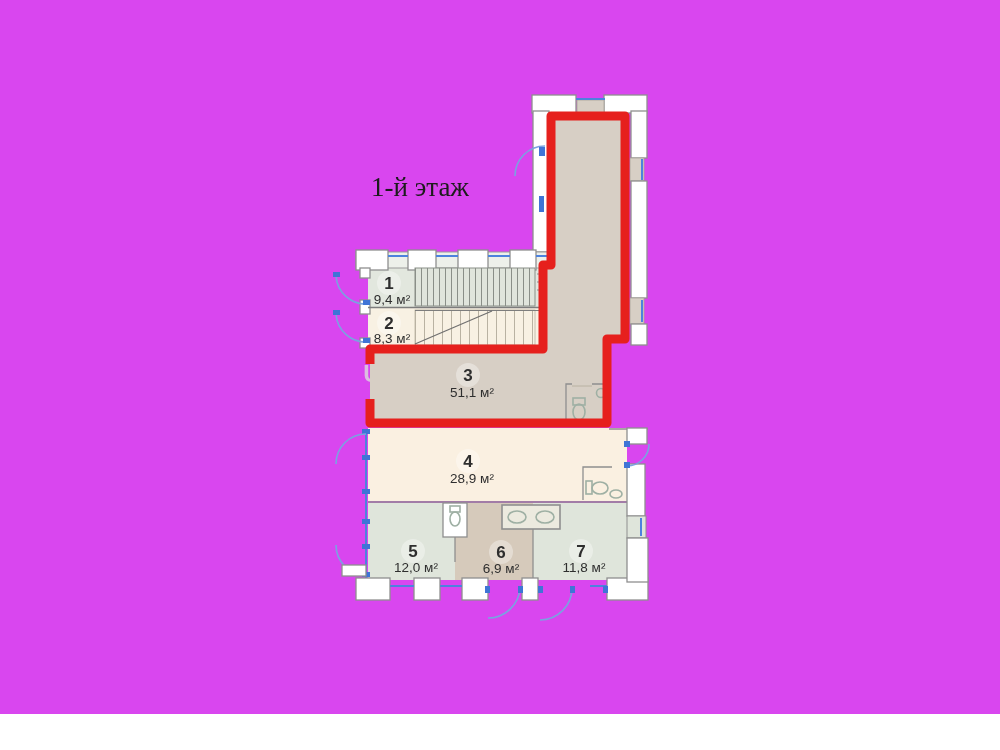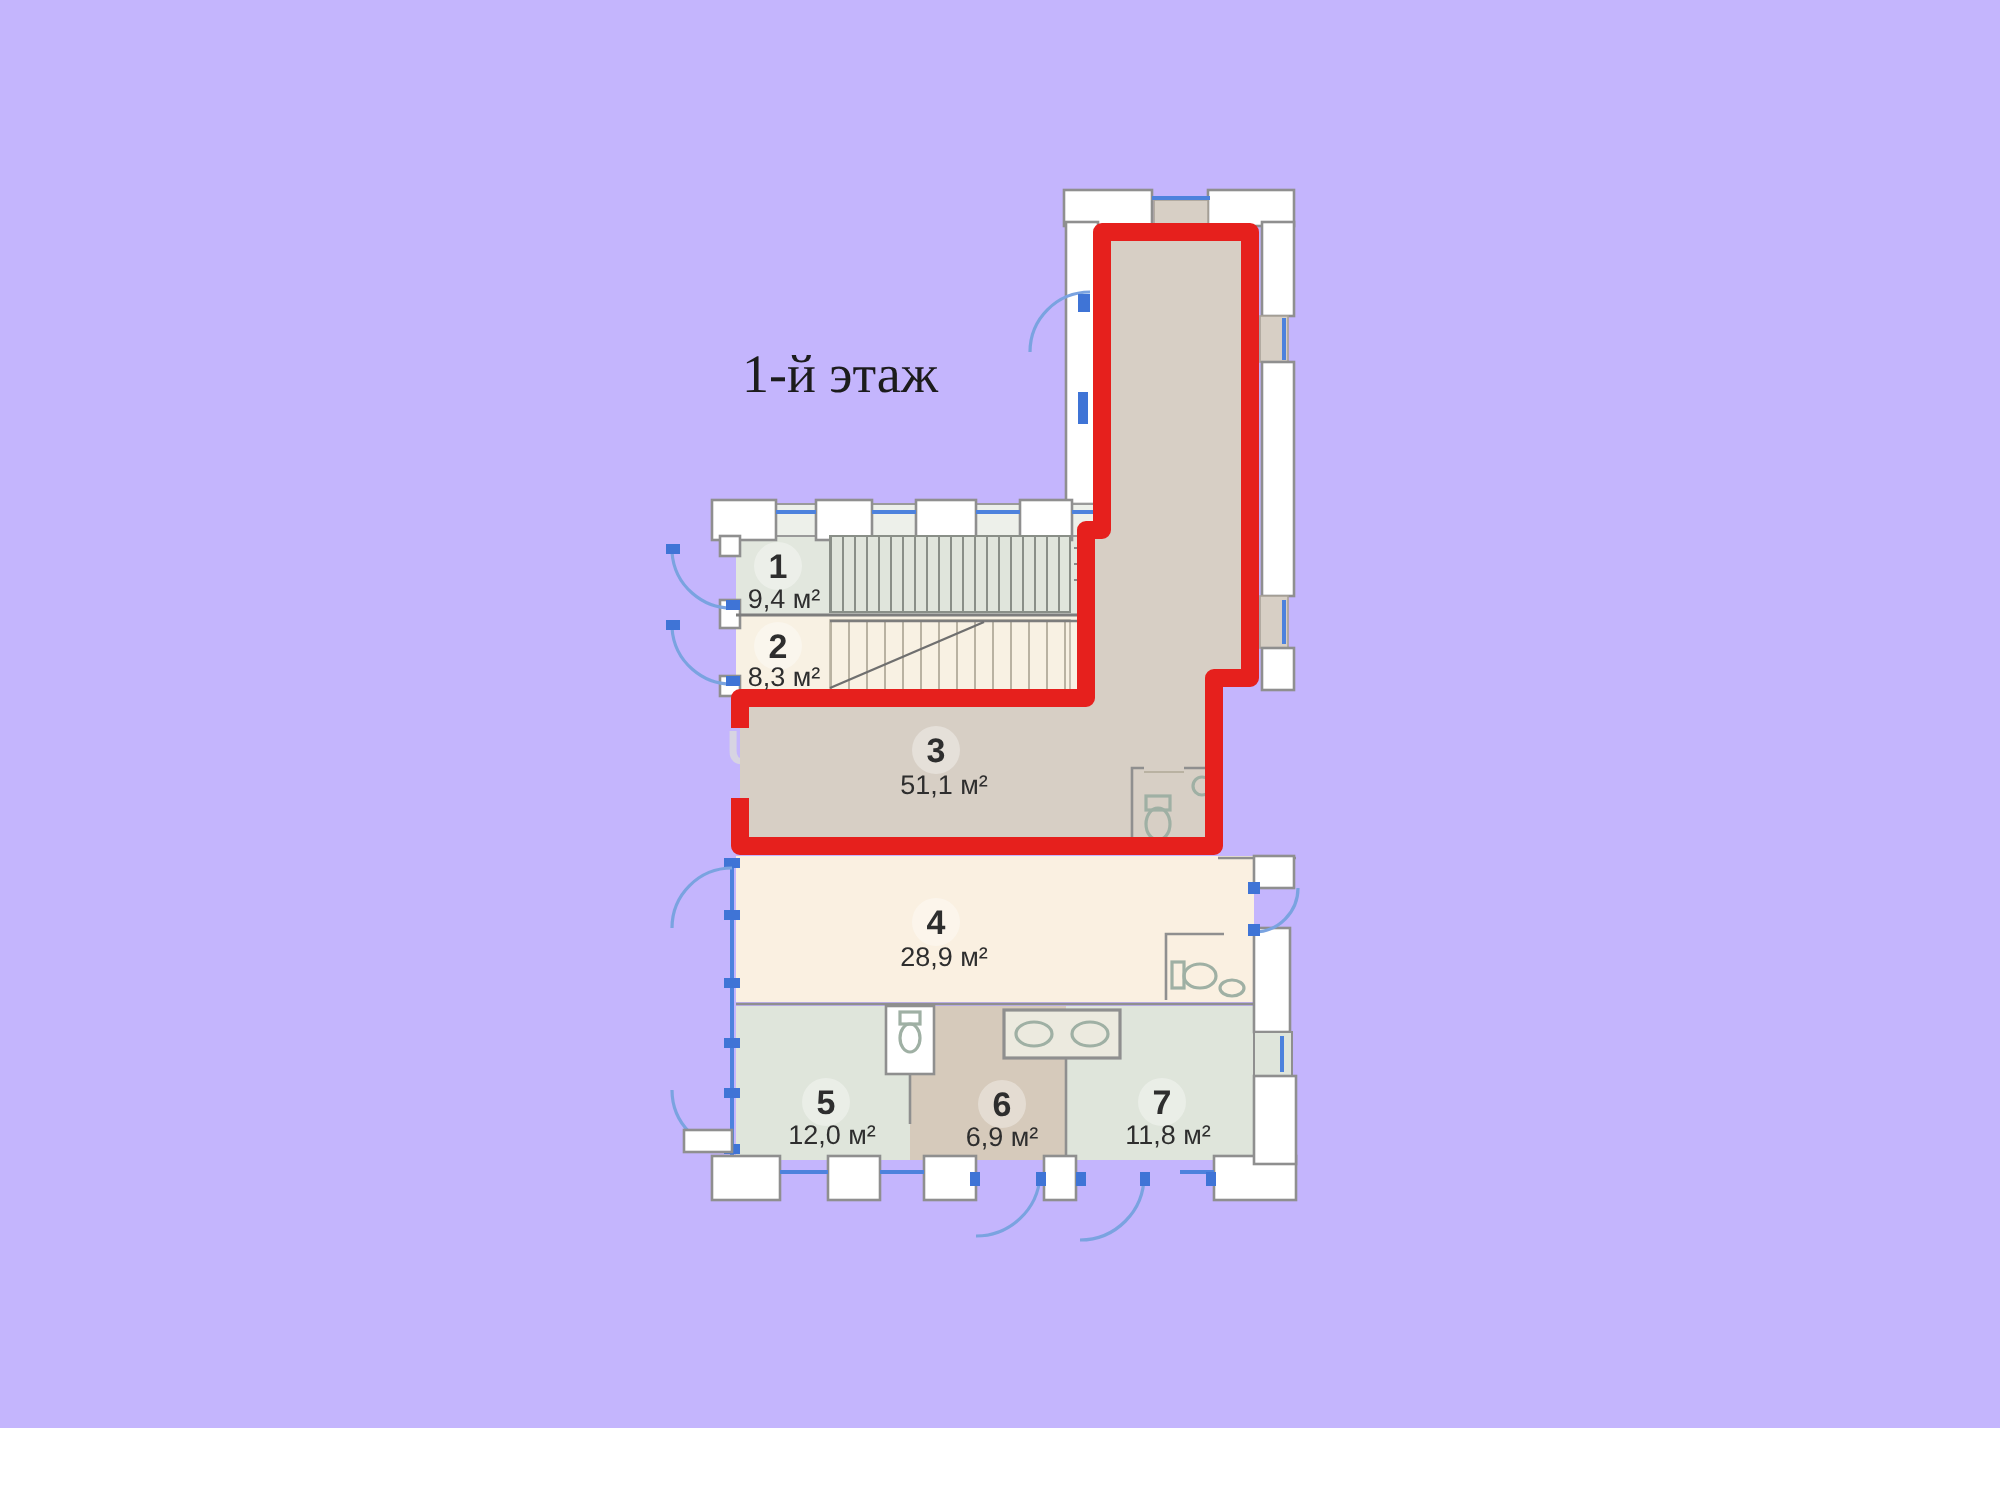--- a/index.html
+++ b/index.html
@@ -1,16 +1,16 @@
 <!DOCTYPE html>
 <html><head>
 <meta charset="utf-8">
 <style>
   html,body{margin:0;padding:0;background:#ffffff;}
-  .canvas{position:relative;width:1000px;height:714px;background:#c4b5fd;overflow:hidden;
+  .canvas{position:relative;width:1000px;height:714px;background:#d946ef;overflow:hidden;
           font-family:"Liberation Sans", sans-serif;}
   svg{display:block;}
   .title-text{font-family:"Liberation Serif","DejaVu Serif",serif;font-size:27px;fill:#1c1c1c;}
   .room-num{font-size:17px;font-weight:600;fill:#2e2e2e;}
   .room-area{font-size:13.5px;fill:#2e2e2e;}
   .watermark{font-size:24px;font-weight:bold;fill:#dcdcdc;opacity:.8;letter-spacing:2px;}
   .wall{fill:#ffffff;stroke:#8f8f8f;stroke-width:1.3;}
   .thinwall{stroke:#8f8f8f;stroke-width:1.3;fill:none;}
   .blue{stroke:#4d82dd;stroke-width:2;fill:none;}
   .bluearc{stroke:#7aa3e0;stroke-width:1.6;fill:none;}

